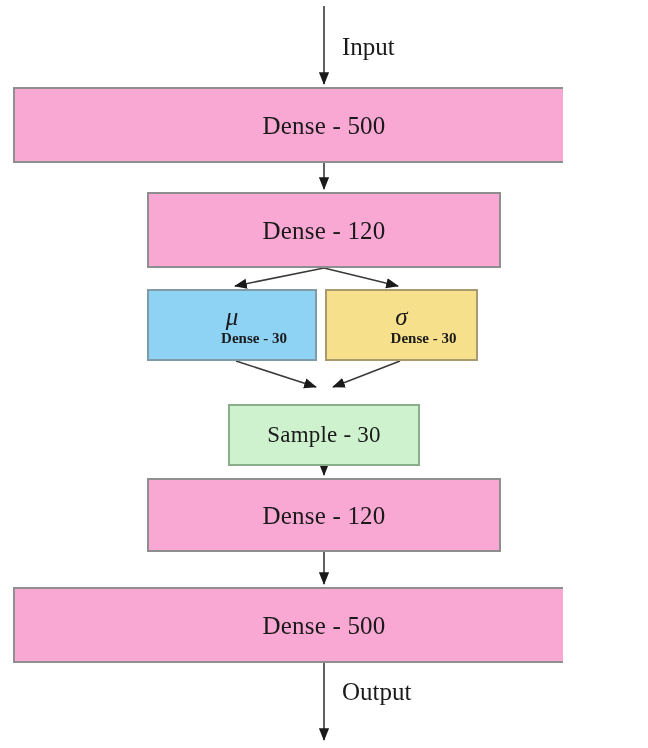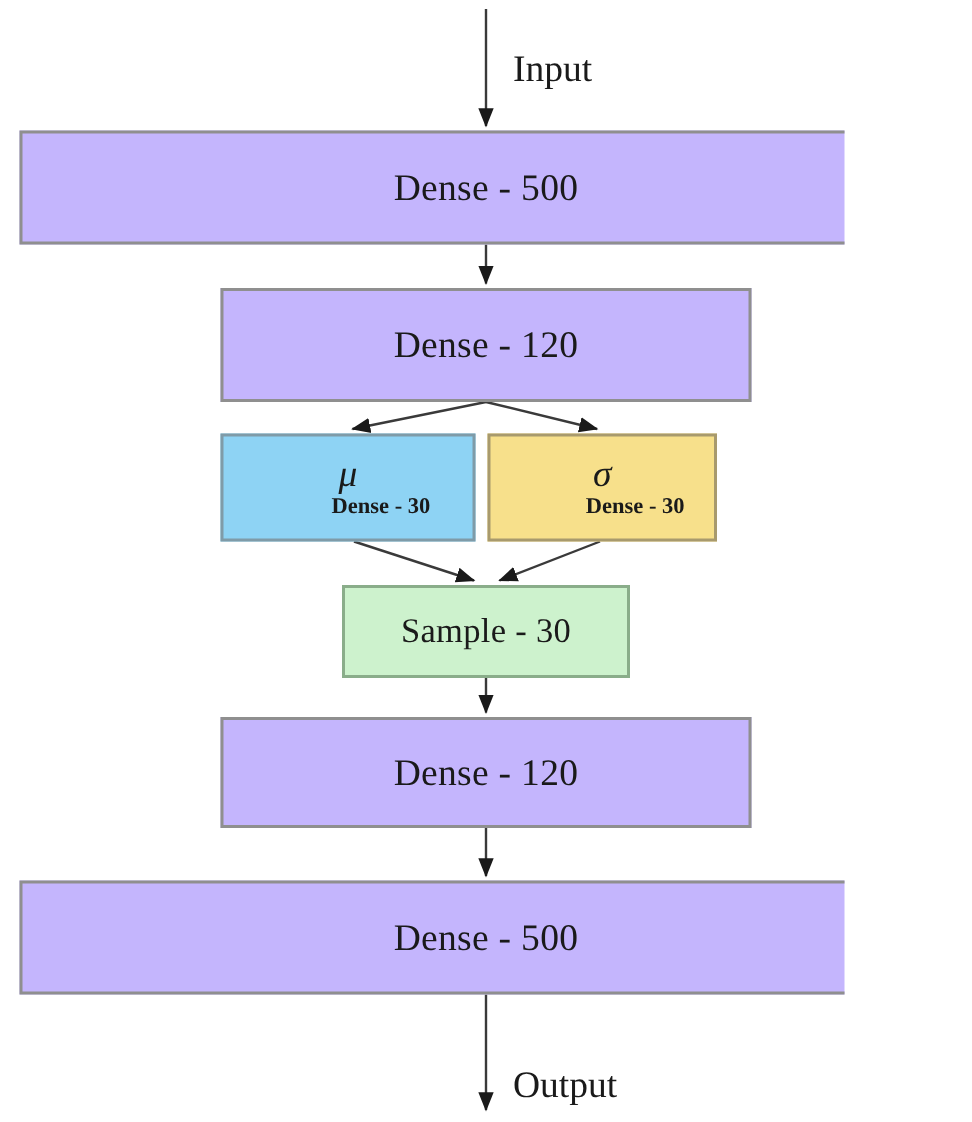--- a/index.html
+++ b/index.html
@@ -23,21 +23,21 @@
     left: 0;
     top: 0;
     width: 648px;
     height: 748px;
     pointer-events: none;
   }
   .node {
     position: absolute;
     box-sizing: border-box;
     border: 2px solid #8f8f8f;
-    background: #c4b5fd;
+    background: #f9a8d4;
     display: flex;
     flex-direction: column;
     align-items: center;
     justify-content: center;
     text-align: center;
     line-height: 1.08;
   }
   .node .title {
     font-size: 25px;
     letter-spacing: 0.2px;
@@ -122,27 +122,27 @@
   <div class="node greek mu" style="left:147px; top:289px; width:170px; height:72px;">
     <span class="symbol">μ</span>
     <span class="sub">Dense - 30</span>
   </div>
 
   <div class="node greek sigma" style="left:325px; top:289px; width:153px; height:72px;">
     <span class="symbol">σ</span>
     <span class="sub">Dense - 30</span>
   </div>
 
-  <div class="node sample" style="left:228px; top:390px; width:192px; height:62px;">
+  <div class="node sample" style="left:228px; top:404px; width:192px; height:62px;">
     <span class="title">Sample - 30</span>
   </div>
 
   <div class="node" style="left:147px; top:478px; width:354px; height:74px;">
     <span class="title">Dense - 120</span>
   </div>
 
   <div class="node" style="left:13px; top:587px; width:622px; height:76px;">
     <span class="title">Dense - 500</span>
   </div>
 
-  <div class="edge-label" style="left:342px; top:710px;">Output</div>
+  <div class="edge-label" style="left:342px; top:678px;">Output</div>
 
 </div>
 
 </body></html>

